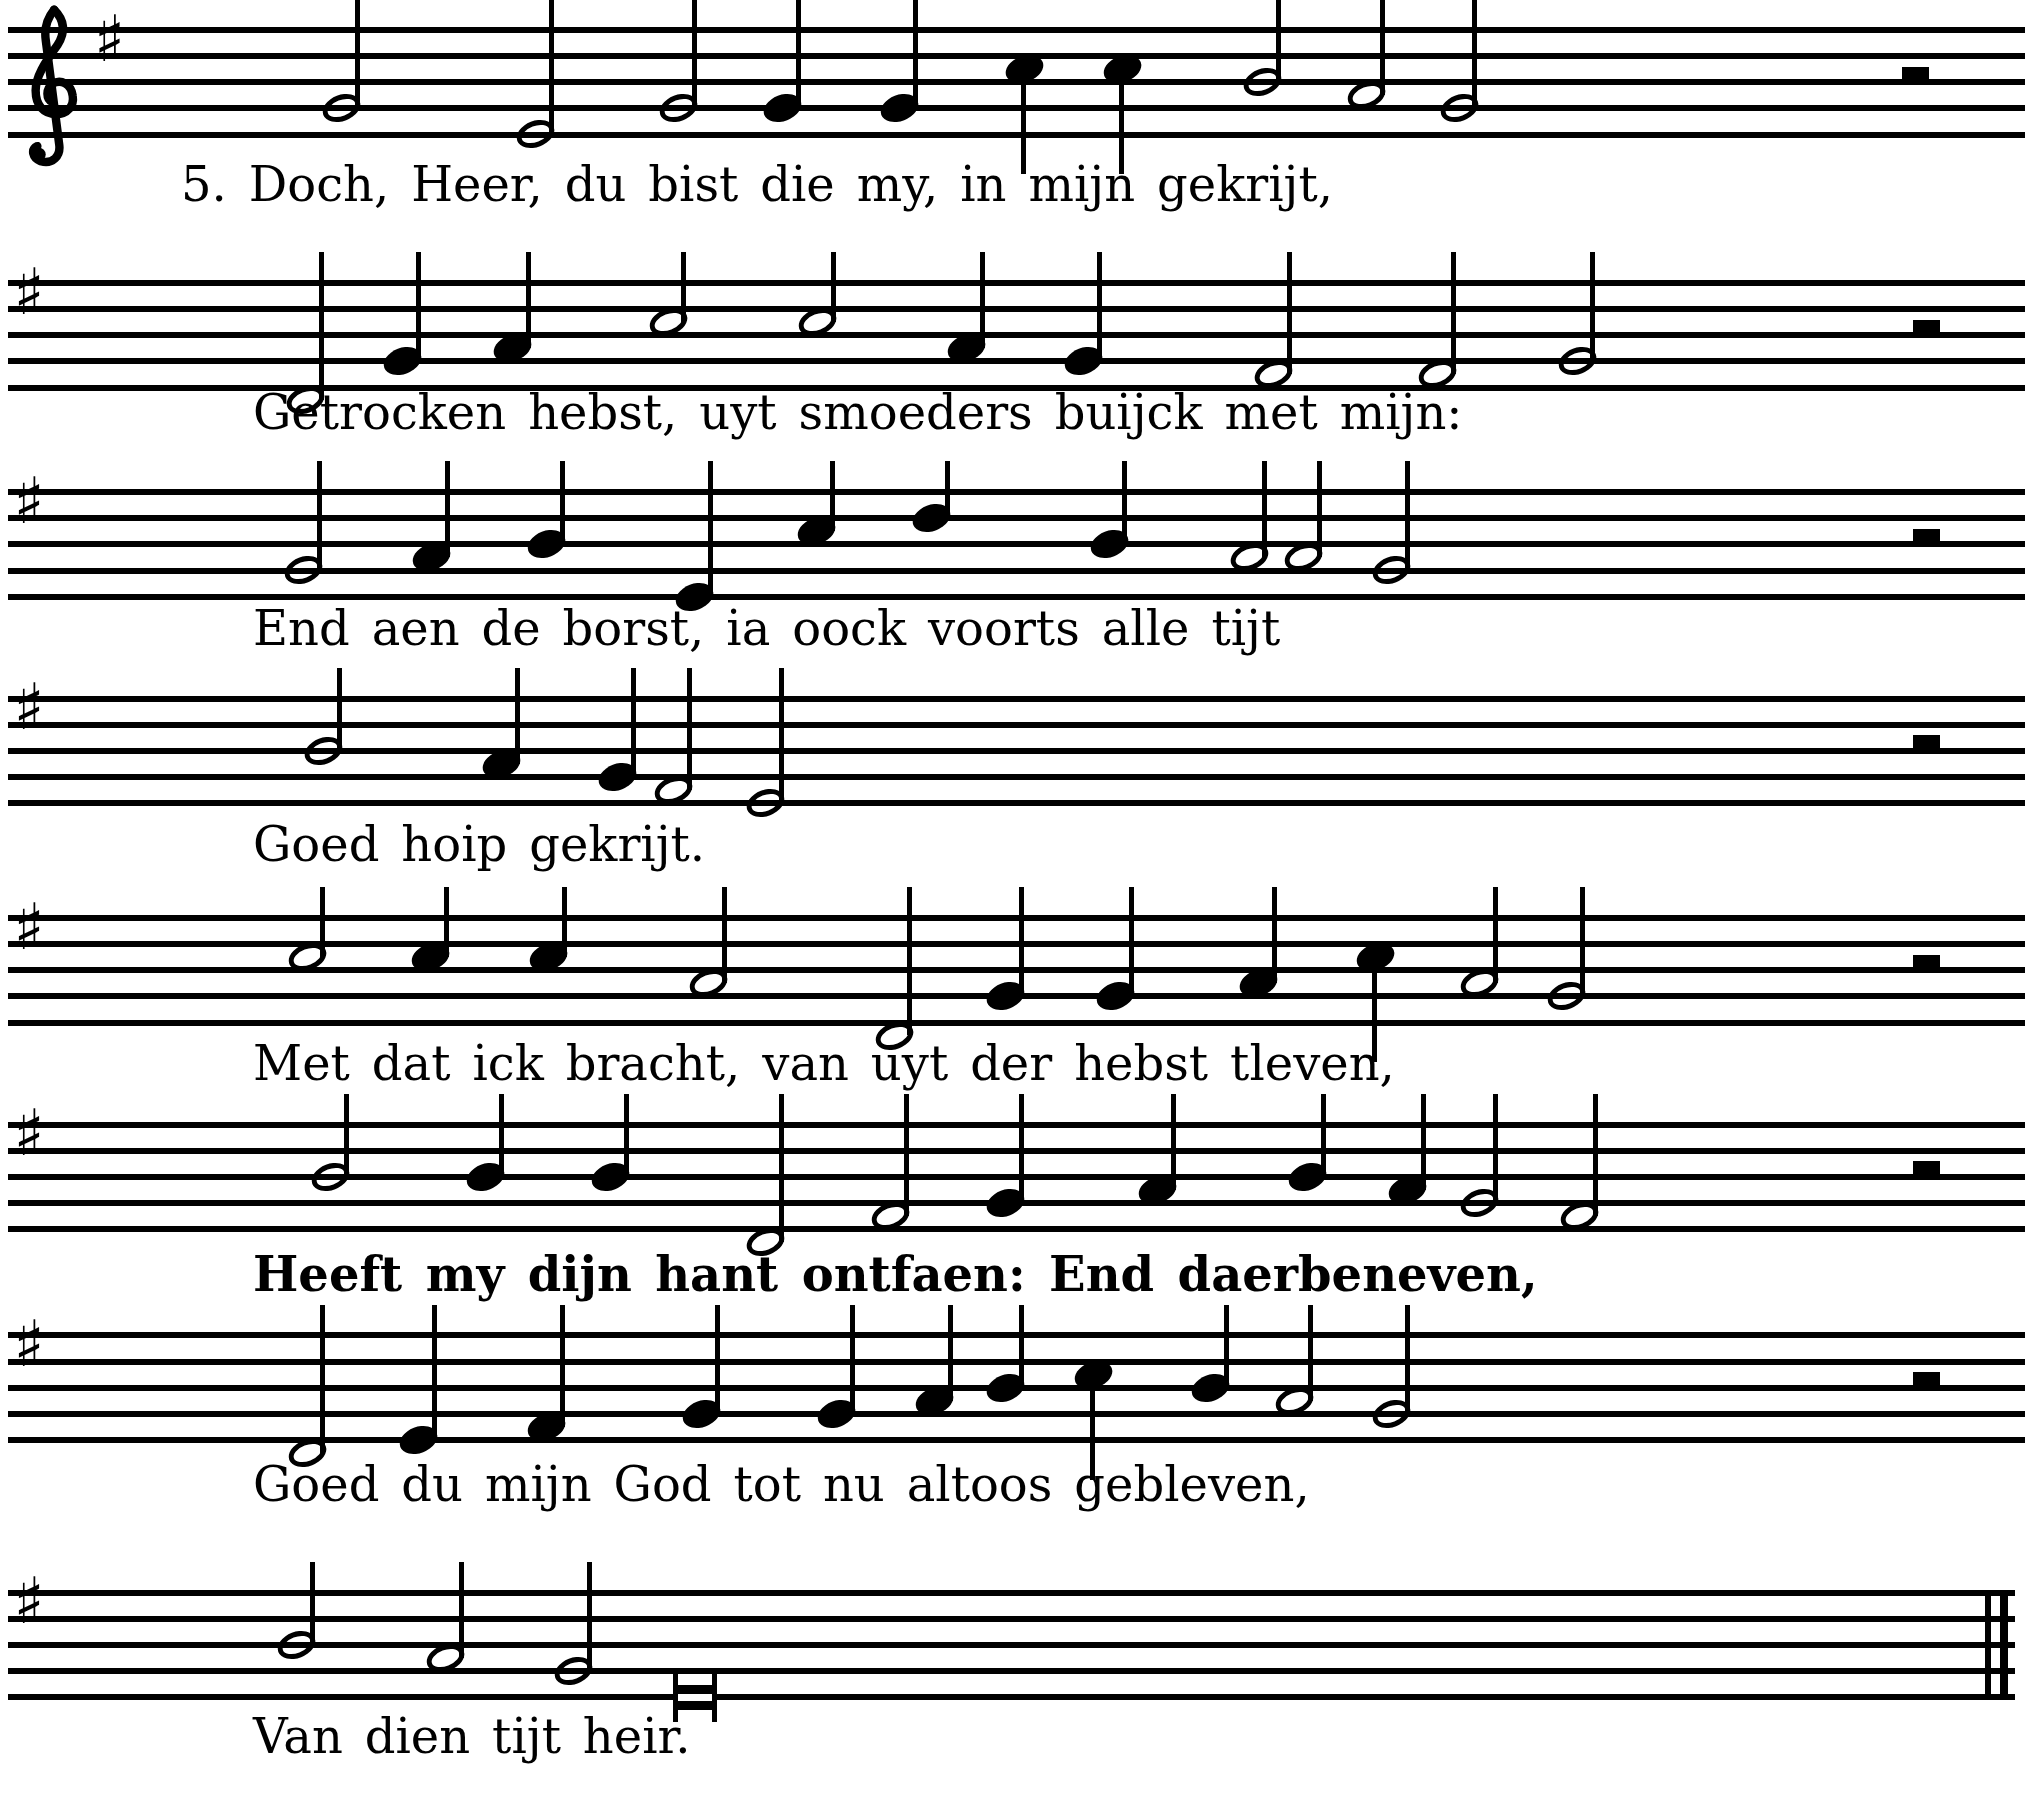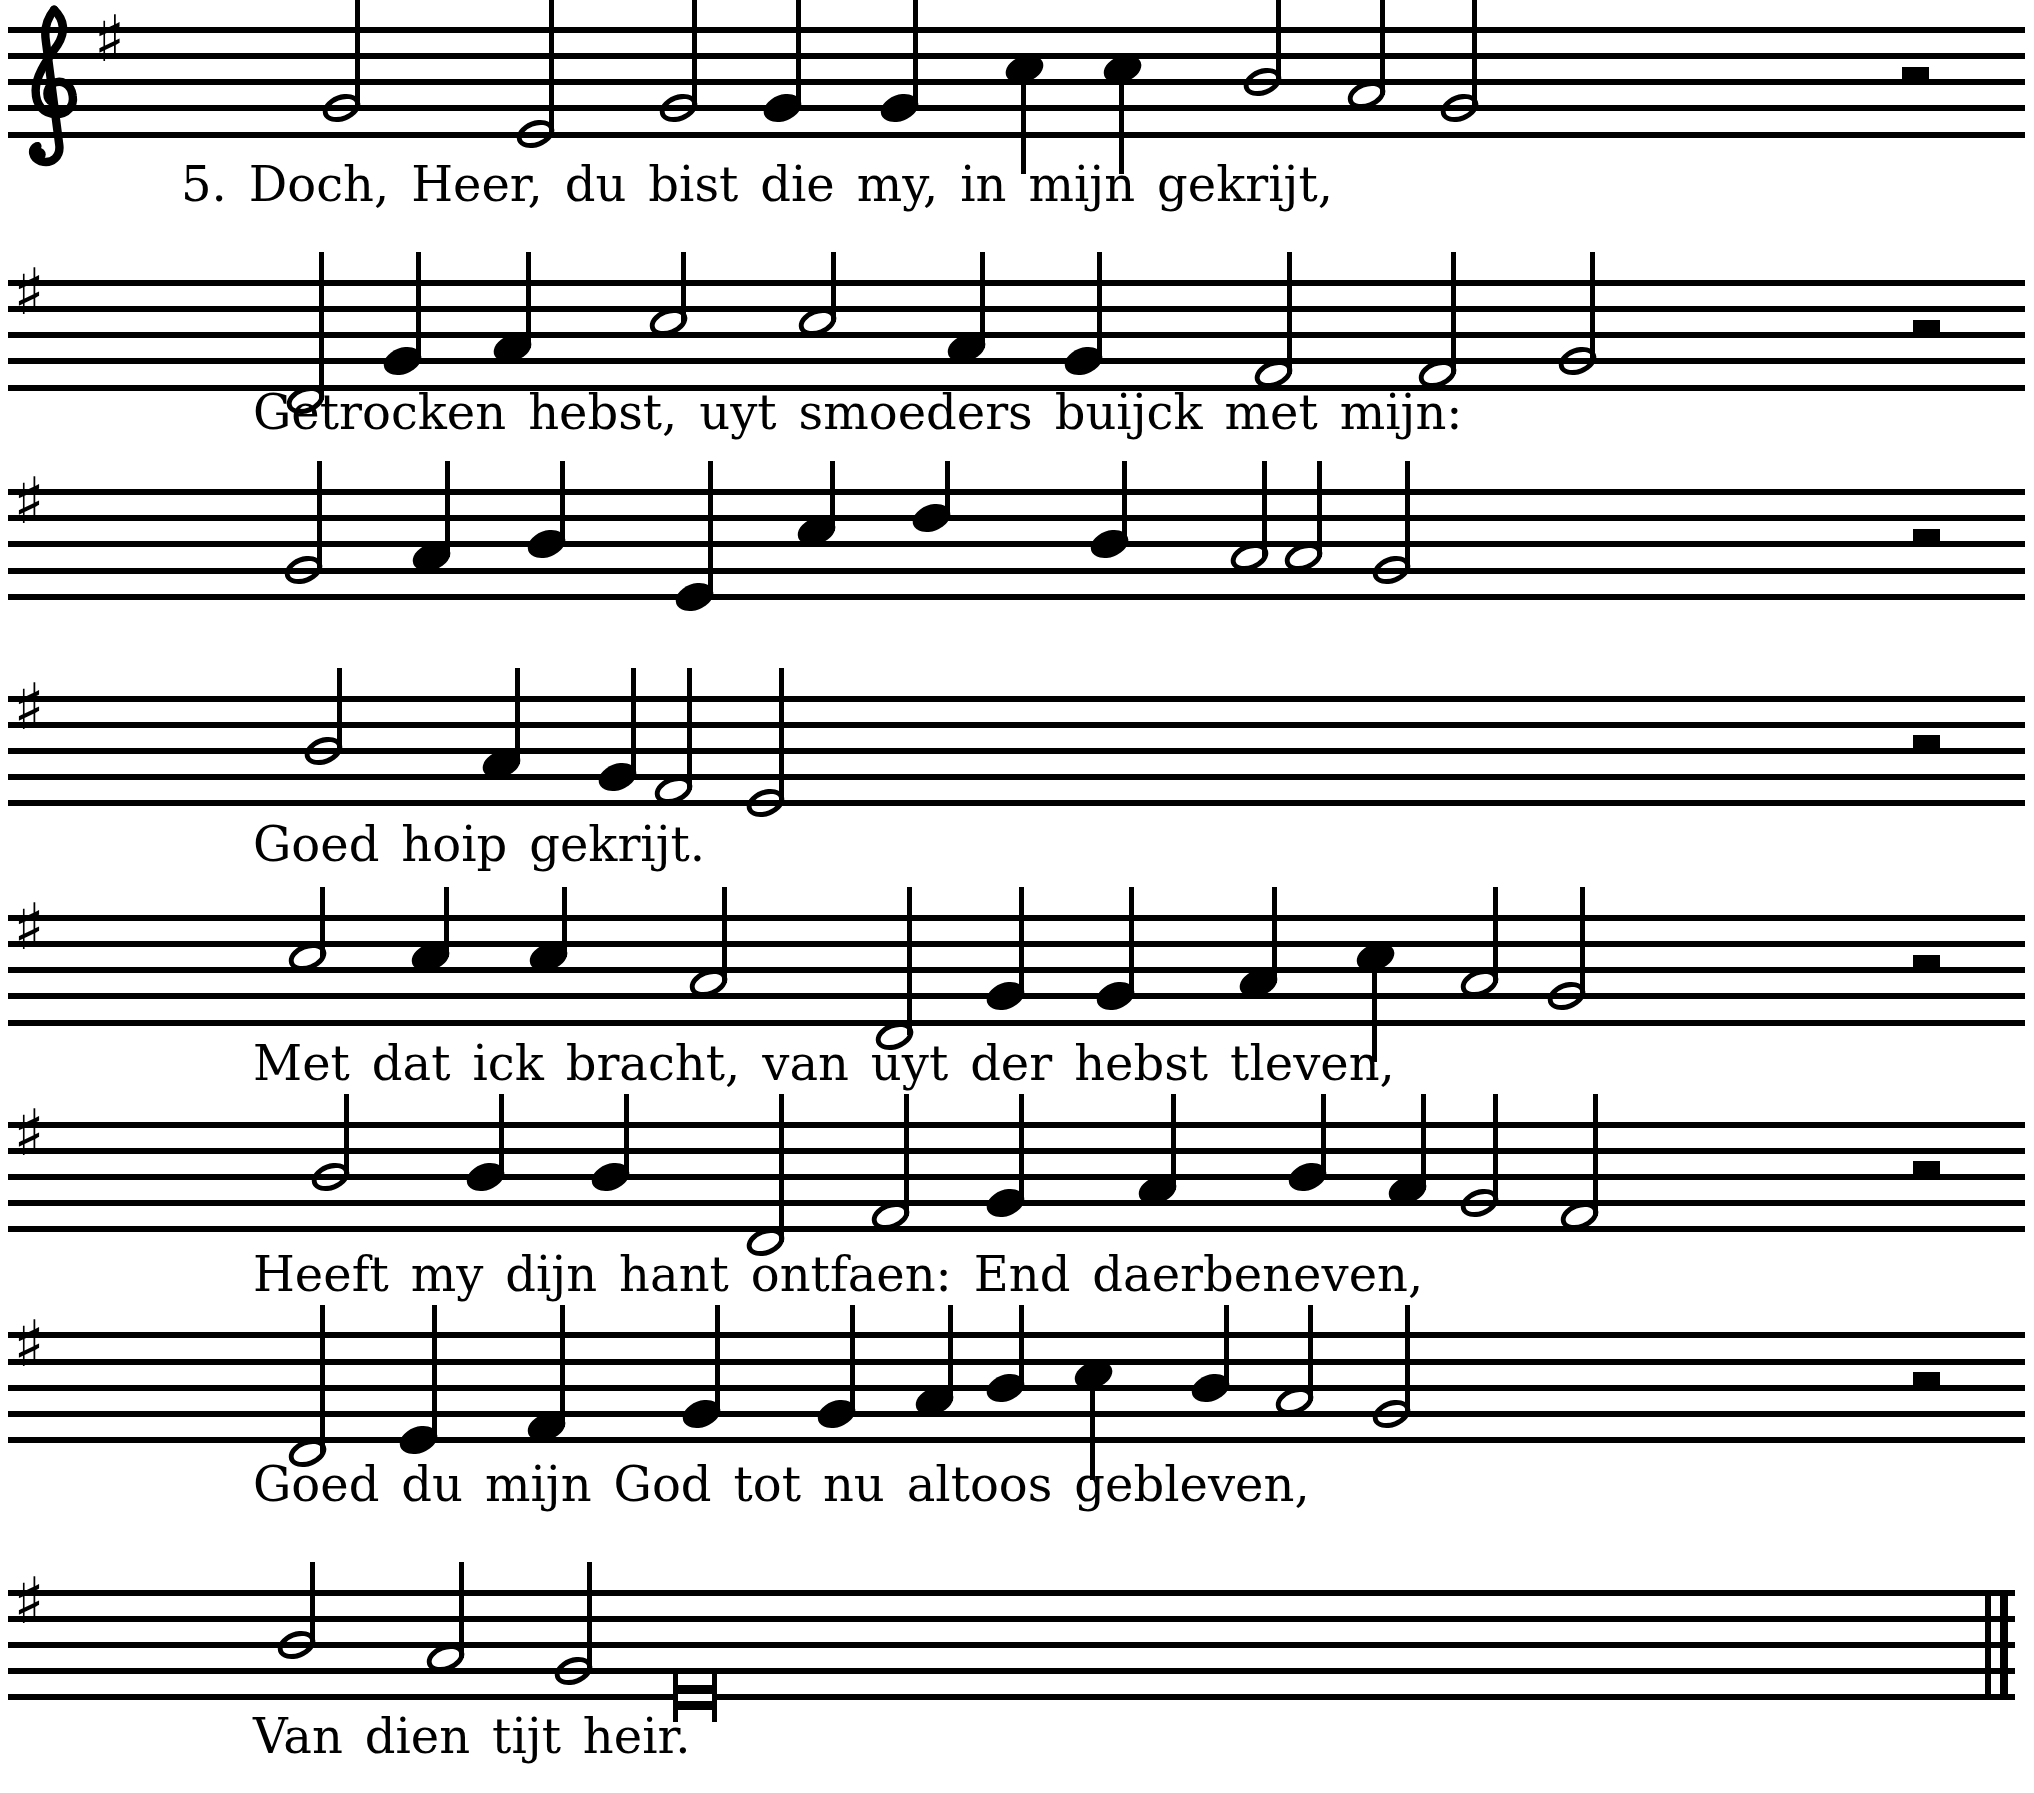--- a/index.html
+++ b/index.html
@@ -109,20 +109,21 @@
     <div class="stem" style="left: 945px; top: 461px; height: 57px;"></div>
     <div class="note-head filled" style="left: 1090px; top: 531px;"></div>
     <div class="stem" style="left: 1122px; top: 461px; height: 83px;"></div>
     <div class="note-head hollow" style="left: 1230px; top: 544px;"></div>
     <div class="stem" style="left: 1262px; top: 461px; height: 96px;"></div>
     <div class="note-head hollow" style="left: 1284px; top: 544px;"></div>
     <div class="stem" style="left: 1317px; top: 461px; height: 96px;"></div>
     <div class="note-head hollow" style="left: 1372px; top: 557px;"></div>
     <div class="stem" style="left: 1405px; top: 461px; height: 109px;"></div>
     <div class="half-rest" style="left: 1913px; top: 529px;"></div>
+    <div class="lyric" style="left: 253px; top: 600px;">End aen de borst, ia oock voorts alle tijt</div>
     <div class="staff-line" style="left: 8.4px; top: 696px; width: 2017px;"></div>
     <div class="staff-line" style="left: 8.4px; top: 722px; width: 2017px;"></div>
     <div class="staff-line" style="left: 8.4px; top: 748px; width: 2017px;"></div>
     <div class="staff-line" style="left: 8.4px; top: 774px; width: 2017px;"></div>
     <div class="staff-line" style="left: 8.4px; top: 800px; width: 2017px;"></div>
     <div class="sharp" style="left: 13.5px; top: 675px;">♯</div>
     <div class="note-head hollow" style="left: 304px; top: 738px;"></div>
     <div class="stem" style="left: 337px; top: 668px; height: 83px;"></div>
     <div class="note-head filled" style="left: 482px; top: 751px;"></div>
     <div class="stem" style="left: 515px; top: 668px; height: 96px;"></div>
@@ -186,21 +187,21 @@
     <div class="stem" style="left: 1171px; top: 1094px; height: 96px;"></div>
     <div class="note-head filled" style="left: 1288px; top: 1164px;"></div>
     <div class="stem" style="left: 1321px; top: 1094px; height: 83px;"></div>
     <div class="note-head filled" style="left: 1388px; top: 1177px;"></div>
     <div class="stem" style="left: 1421px; top: 1094px; height: 96px;"></div>
     <div class="note-head hollow" style="left: 1460px; top: 1190px;"></div>
     <div class="stem" style="left: 1493px; top: 1094px; height: 109px;"></div>
     <div class="note-head hollow" style="left: 1560px; top: 1203px;"></div>
     <div class="stem" style="left: 1593px; top: 1094px; height: 122px;"></div>
     <div class="half-rest" style="left: 1913px; top: 1161px;"></div>
-    <div class="lyric" style="left: 253px; top: 1246px;">Heeft my dijn hant ontfaen: End daerbeneven,</div>
+    <div class="lyric" style="left: 253px; top: 1246px; font-weight: bold;">Heeft my dijn hant ontfaen: End daerbeneven,</div>
     <div class="staff-line" style="left: 8.4px; top: 1332px; width: 2017px;"></div>
     <div class="staff-line" style="left: 8.4px; top: 1359px; width: 2017px;"></div>
     <div class="staff-line" style="left: 8.4px; top: 1385px; width: 2017px;"></div>
     <div class="staff-line" style="left: 8.4px; top: 1411px; width: 2017px;"></div>
     <div class="staff-line" style="left: 8.4px; top: 1437px; width: 2017px;"></div>
     <div class="sharp" style="left: 13.5px; top: 1312px;">♯</div>
     <div class="note-head hollow" style="left: 288px; top: 1440px;"></div>
     <div class="stem" style="left: 320px; top: 1305px; height: 148px;"></div>
     <div class="note-head filled" style="left: 399px; top: 1427px;"></div>
     <div class="stem" style="left: 432px; top: 1305px; height: 135px;"></div>

